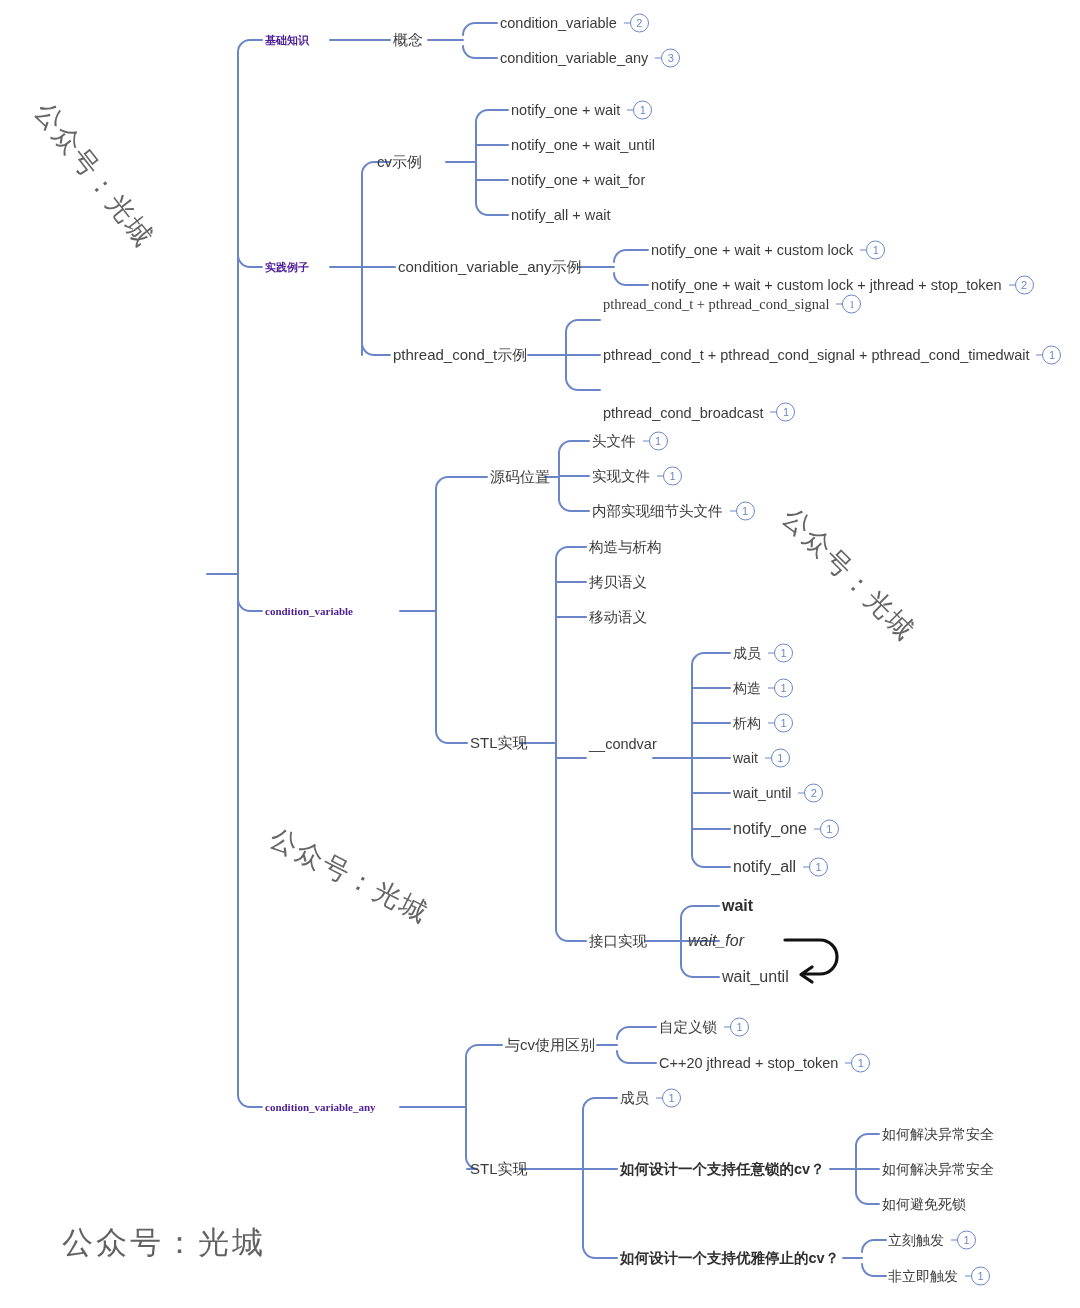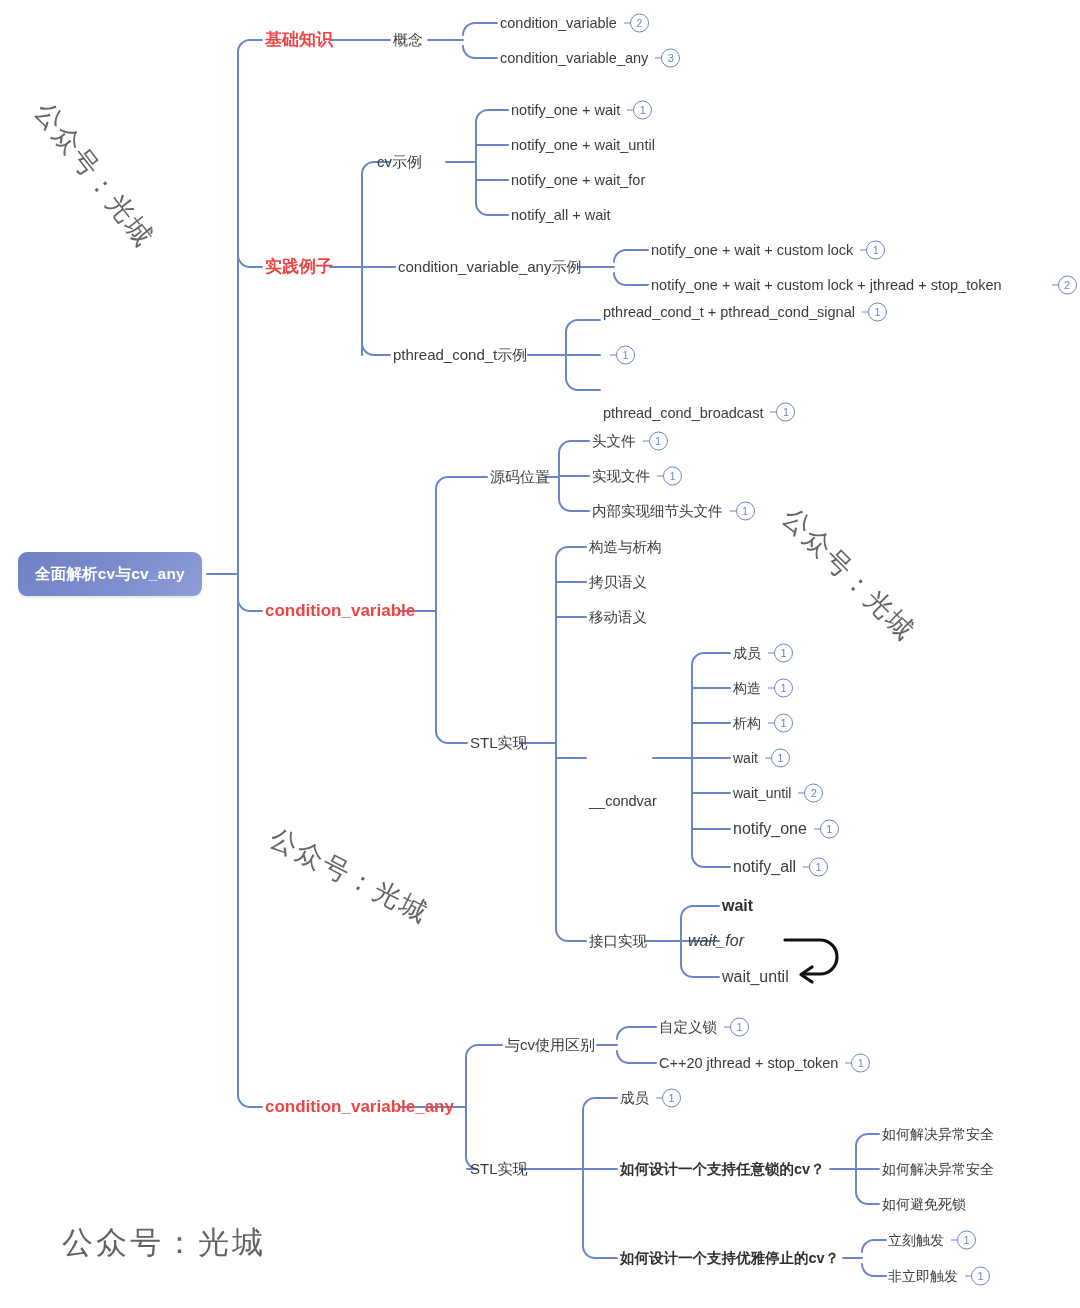--- a/index.html
+++ b/index.html
@@ -26,21 +26,21 @@
     background:linear-gradient(135deg,#6f81c6 0%,#7d8dcd 55%,#8f9ed6 100%);
     color:#ffffff;
     font-weight:bold;
     font-size:15.5px;
     padding:13px 17px;
     border-radius:9px;
     box-shadow:0 1px 2px rgba(0,0,0,.10);
     letter-spacing:.2px;
   }
 
-  .lvl1 .txt{font-weight:bold;font-size:17px;color:#ef4444;}
+  .lvl1 .txt{font-weight:bold;font-size:11px;color:#4c1d95;font-family:Liberation Serif, serif;}
   .lvl2 .txt{font-weight:normal;font-size:15px;color:#3b3b3b;}
   .lvl3 .txt{font-weight:normal;font-size:14.5px;color:#3b3b3b;}
   .lvl4 .txt{font-weight:normal;font-size:14px;color:#3b3b3b;}
   .bold .txt{font-weight:bold;color:#2f2f2f;}
   .big .txt{font-size:16px;}
 
   
   .badge{
     display:inline-flex;align-items:center;
     margin-left:7px;
@@ -175,23 +175,20 @@
       <path d="M862,1252 A12,12 0 0 1 874,1240 L886,1240"></path>
       <path d="M862,1264 A12,12 0 0 0 874,1276 L886,1276"></path>
     </g>
 
     <g fill="none" stroke="#111111" stroke-width="3.2" stroke-linecap="round">
       <path d="M785,940 L820,940 A17,17 0 0 1 820,974 L805,974"></path>
       <path d="M812,967 L801,974.5 L812,982" stroke-linejoin="round"></path>
     </g>
   </svg>
 
-  <div class="node root" id="root-node" style="left:18px;top:574px;">
-    <span class="txt">全面解析cv与cv_any</span>
-  </div>
 
   <div id="nodes-layer">
       <div class="node lvl1" style="left: 265px; top: 40px;">
         <span class="txt">基础知识</span>
       </div>
       <div class="node lvl2" style="left: 393px; top: 40px;">
         <span class="txt">概念</span>
       </div>
       <div class="node lvl3" style="left: 500px; top: 23px;">
         <span class="txt">condition_variable</span>
@@ -232,38 +229,39 @@
       <div class="node lvl2" style="left: 398px; top: 267px;">
         <span class="txt">condition_variable_any示例</span>
       </div>
       <div class="node lvl3" style="left: 651px; top: 250px;">
         <span class="txt">notify_one + wait + custom lock</span>
         <span class="badge">
           <span class="dash"></span>
           <span class="circ">1</span>
         </span>
       </div>
-      <div class="node lvl3" style="left: 651px; top: 285px; gap: 43px;">
+      <div class="node lvl3" style="left: 651px; top: 285px;">
         <span class="txt">notify_one + wait + custom lock + jthread + stop_token</span>
         <span class="badge">
           <span class="dash"></span>
           <span class="circ">2</span>
         </span>
       </div>
       <div class="node lvl2" style="left: 393px; top: 355px;">
         <span class="txt">pthread_cond_t示例</span>
       </div>
-      <div class="node lvl3" style="left: 603px; top: 312px;">
+      <div class="node lvl3" style="left: 603px; top: 304px; font-family: Liberation Serif, serif;">
         <span class="txt">pthread_cond_t + pthread_cond_signal</span>
         <span class="badge">
           <span class="dash"></span>
           <span class="circ">1</span>
         </span>
       </div>
       <div class="node lvl3" style="left: 603px; top: 355px;">
+        <span class="txt">pthread_cond_t + pthread_cond_signal + pthread_cond_timedwait</span>
         <span class="badge">
           <span class="dash"></span>
           <span class="circ">1</span>
         </span>
       </div>
       <div class="node lvl3" style="left: 603px; top: 412px; align-items: flex-end;">
         <span class="txt">pthread_cond_broadcast</span>
         <span class="badge">
           <span class="dash"></span>
           <span class="circ">1</span>
@@ -301,21 +299,21 @@
       </div>
       <div class="node lvl3" style="left: 589px; top: 547px;">
         <span class="txt">构造与析构</span>
       </div>
       <div class="node lvl3" style="left: 589px; top: 582px;">
         <span class="txt">拷贝语义</span>
       </div>
       <div class="node lvl3" style="left: 589px; top: 617px;">
         <span class="txt">移动语义</span>
       </div>
-      <div class="node lvl3" style="left: 589px; top: 801px;">
+      <div class="node lvl3" style="left: 589px; top: 744px;">
         <span class="txt">__condvar</span>
       </div>
       <div class="node lvl4" style="left: 733px; top: 653px;">
         <span class="txt">成员</span>
         <span class="badge">
           <span class="dash"></span>
           <span class="circ">1</span>
         </span>
       </div>
       <div class="node lvl4" style="left: 733px; top: 688px;">

